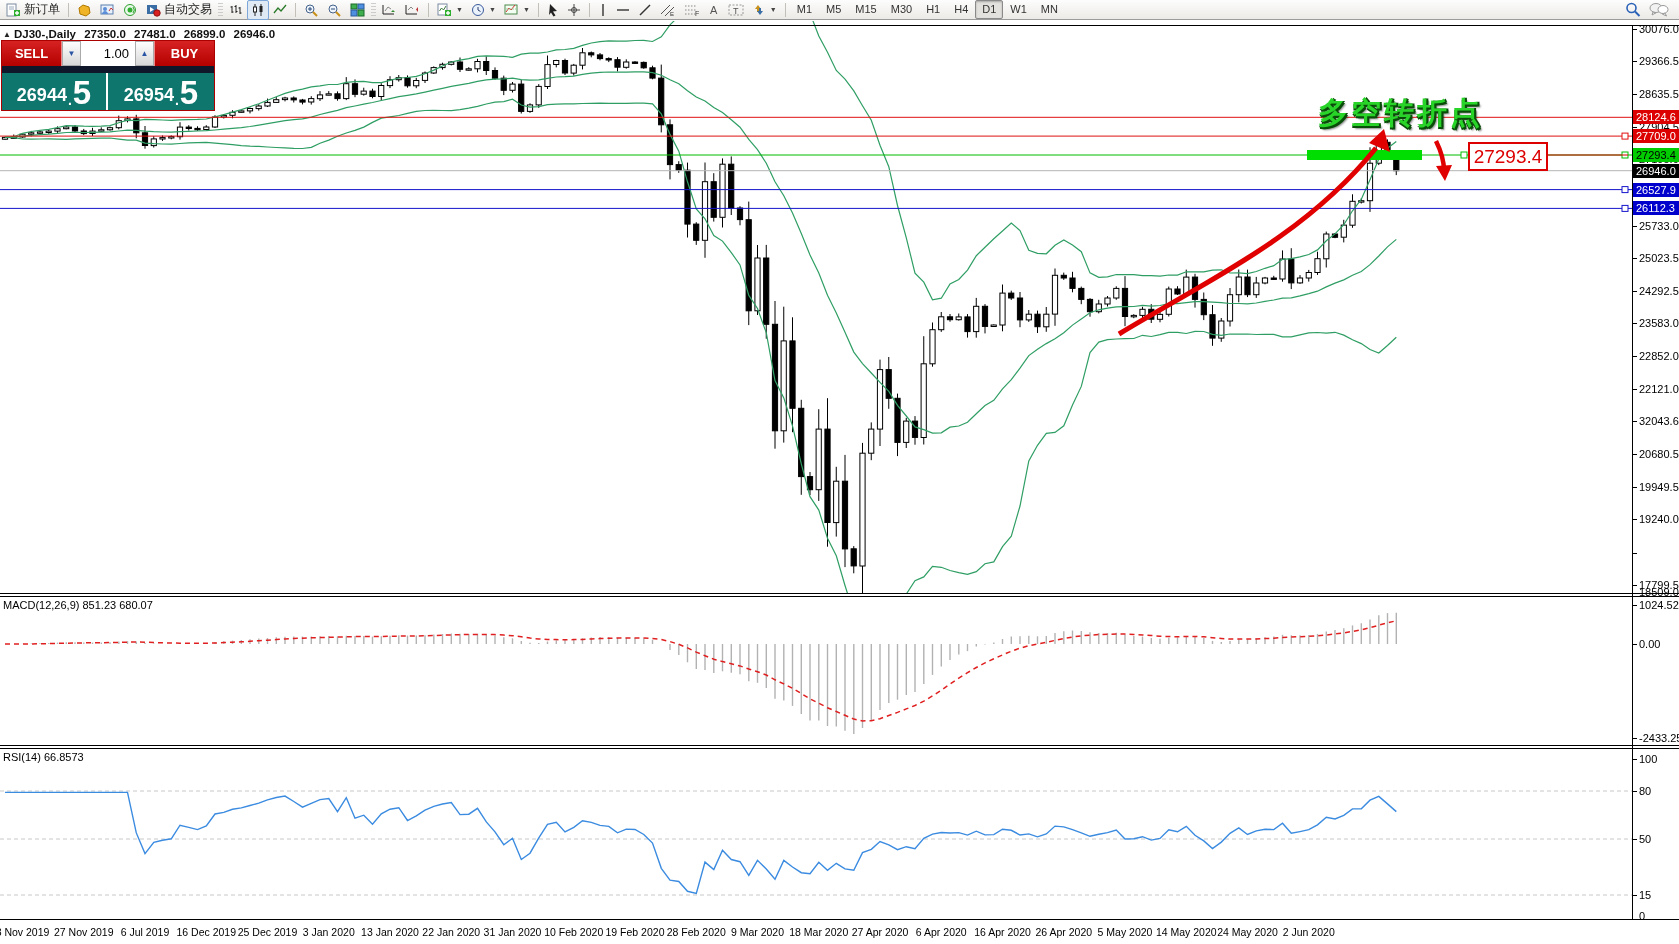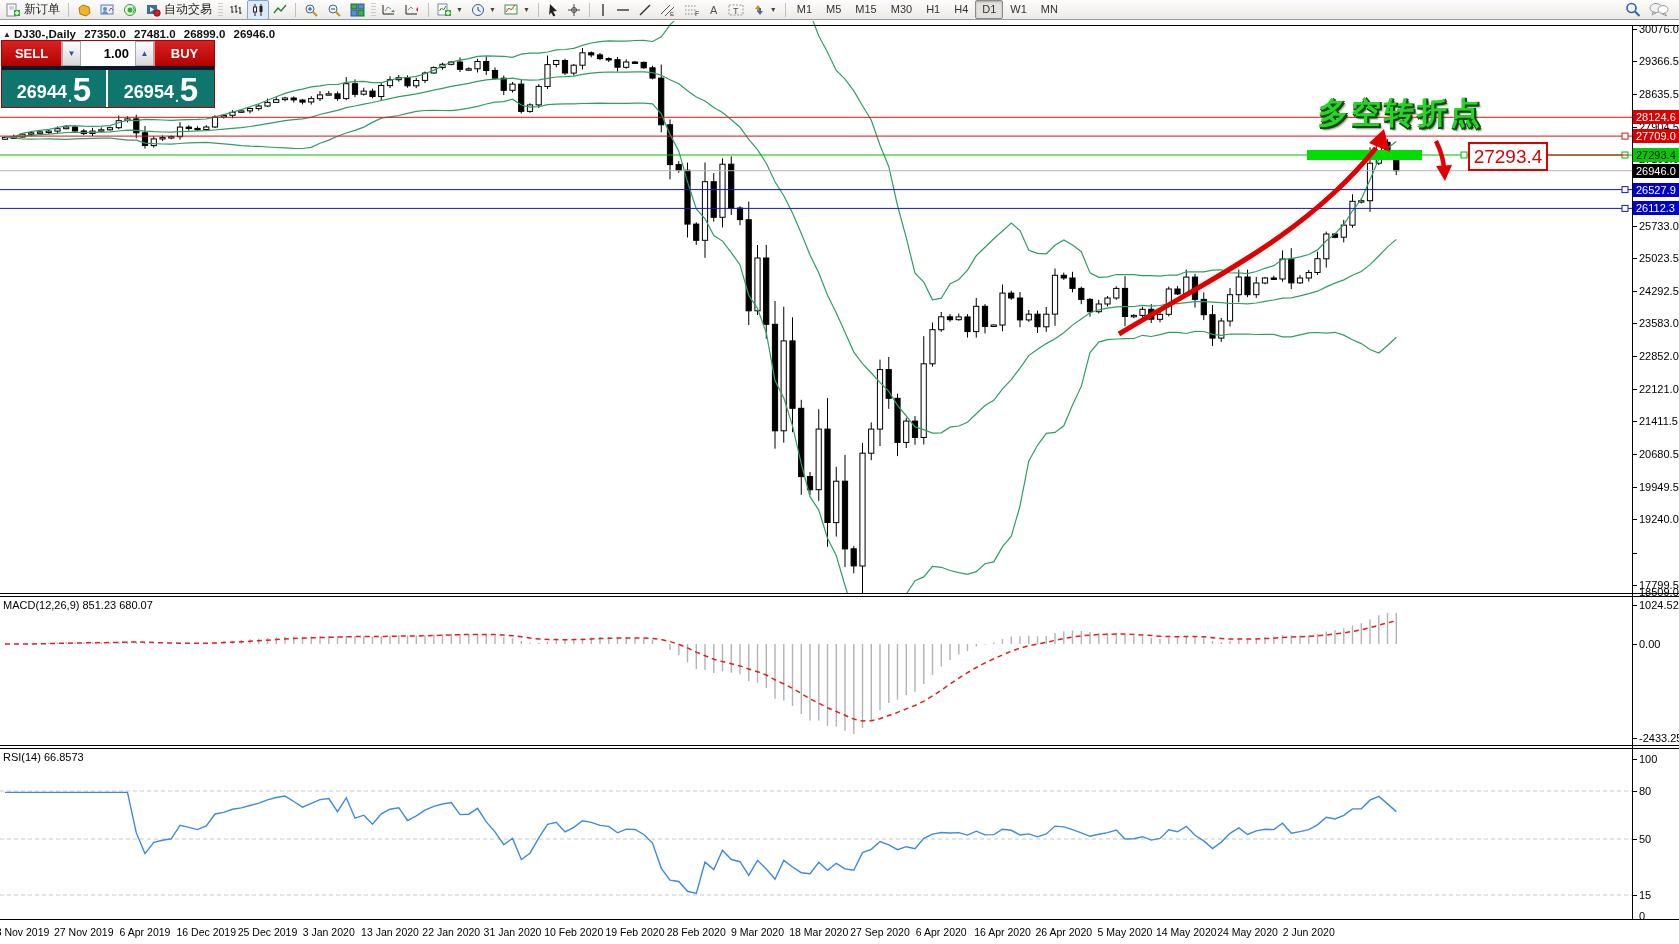--- a/index.html
+++ b/index.html
@@ -31,22 +31,22 @@
   #ohlc-header span{margin-right:5px;}
   #chart-arrow{position:absolute;top:9px;left:3px;font-size:8px;color:#222;}
   #trade-panel{position:absolute;top:19px;left:1px;width:212px;background:#0f766e;border:1px solid #a00;}
   #tp-row1{display:flex;height:25px;}
   .tp-btn{width:60px;color:#fff;font-weight:bold;font-size:13px;display:flex;align-items:center;justify-content:center;
      background:linear-gradient(#d62222,#b50000);border-right:1px solid #e88;box-sizing:border-box;}
   #tp-buy{border-right:none;border-left:1px solid #e88;}
   #tp-vol{flex:1;background:#fff;display:flex;align-items:stretch;}
   .spin{width:17px;background:linear-gradient(#fefefe,#d8d8d8);border:1px solid #aaa;color:#2a55a5;font-size:8px;
      display:flex;align-items:center;justify-content:center;}
-  #tp-vol-val{flex:1;display:flex;align-items:center;justify-content:flex-end;padding-right:6px;font-size:13px;font-weight:bold;color:#000;}
-  #tp-row2{display:flex;height:37px;border-top:4px solid #0f172a;}
+  #tp-vol-val{flex:1;display:flex;align-items:center;justify-content:flex-end;padding-right:6px;font-size:13px;font-weight:normal;color:#000;}
+  #tp-row2{display:flex;height:37px;border-top:7px solid #0f172a;}
   .tp-price{width:50%;display:flex;align-items:flex-end;justify-content:center;color:#fff;padding-bottom:2px;box-sizing:border-box;}
   .tp-price:first-child{border-right:2px solid #fff;}
   .tp-int{font-size:18px;font-weight:bold;line-height:26px;}
   .tp-dot{font-size:14px;font-weight:bold;margin:0 1px;}
   .tp-big{font-size:33px;font-weight:bold;line-height:30px;}
   #annotation-text{position:absolute;top:72px;left:1318px;font-size:30px;font-weight:bold;letter-spacing:3px;
      color:#28d428;text-shadow:2px 0 0 #0a4d0a,0 2px 0 #0a4d0a,2px 2px 0 #0a4d0a,3px 3px 2px rgba(0,0,0,.45);white-space:nowrap;}
   #price-tag-box{position:absolute;top:121px;left:1468px;width:76px;height:25px;border:2px solid #dd0000;background:#fff;
      color:#dd0000;font-size:19px;display:flex;align-items:center;justify-content:center;}
   .ind-label{position:absolute;left:3px;font-size:11px;color:#000;}
@@ -804,21 +804,21 @@
         <div class="axis-label" style="top: 230.703px;">25023.5</div>
         <div class="axis-dash" style="top: 269.792px;"></div>
         <div class="axis-label" style="top: 263.792px;">24292.5</div>
         <div class="axis-dash" style="top: 301.908px;"></div>
         <div class="axis-label" style="top: 295.908px;">23583.0</div>
         <div class="axis-dash" style="top: 334.997px;"></div>
         <div class="axis-label" style="top: 328.997px;">22852.0</div>
         <div class="axis-dash" style="top: 368.086px;"></div>
         <div class="axis-label" style="top: 362.086px;">22121.0</div>
         <div class="axis-dash" style="top: 400.202px;"></div>
-        <div class="axis-label" style="top: 394.202px;">21411.5</div>
+        <div class="axis-label" style="top: 394.202px;">32043.6</div>
         <div class="axis-dash" style="top: 433.291px;"></div>
         <div class="axis-label" style="top: 427.291px;">20680.5</div>
         <div class="axis-dash" style="top: 466.38px;"></div>
         <div class="axis-label" style="top: 460.38px;">19949.5</div>
         <div class="axis-dash" style="top: 498.495px;"></div>
         <div class="axis-label" style="top: 492.495px;">19240.0</div>
         <div class="axis-dash" style="top: 531.584px;"></div>
         <div class="axis-label" style="top: 525.584px; margin-top: 39px;">18509.0</div>
         <div class="axis-dash" style="top: 563.7px;"></div>
         <div class="axis-label" style="top: 557.7px;">17799.5</div>
@@ -885,33 +885,33 @@
 
     <div id="annotation-text">多空转折点</div>
     <div id="price-tag-box">27293.4</div>
 
     <div class="ind-label" style="top:578px">MACD(12,26,9) 851.23 680.07</div>
     <div class="ind-label" style="top:730px">RSI(14) 66.8573</div>
 
     <div id="date-axis">
         <span class="date-label" style="left: 22.5px;">8 Nov 2019</span>
         <span class="date-label" style="left: 83.75px;">27 Nov 2019</span>
-        <span class="date-label" style="left: 145px;">6 Apr 2019</span>
+        <span class="date-label" style="left: 145px;">6 Jul 2019</span>
         <span class="date-label" style="left: 206.25px;">16 Dec 2019</span>
         <span class="date-label" style="left: 267.5px;">25 Dec 2019</span>
         <span class="date-label" style="left: 328.75px;">3 Jan 2020</span>
         <span class="date-label" style="left: 390px;">13 Jan 2020</span>
         <span class="date-label" style="left: 451.25px;">22 Jan 2020</span>
         <span class="date-label" style="left: 512.5px;">31 Jan 2020</span>
         <span class="date-label" style="left: 573.75px;">10 Feb 2020</span>
         <span class="date-label" style="left: 635px;">19 Feb 2020</span>
         <span class="date-label" style="left: 696.25px;">28 Feb 2020</span>
         <span class="date-label" style="left: 757.5px;">9 Mar 2020</span>
         <span class="date-label" style="left: 818.75px;">18 Mar 2020</span>
-        <span class="date-label" style="left: 880px;">27 Sep 2020</span>
+        <span class="date-label" style="left: 880px;">27 Apr 2020</span>
         <span class="date-label" style="left: 941.25px;">6 Apr 2020</span>
         <span class="date-label" style="left: 1002.5px;">16 Apr 2020</span>
         <span class="date-label" style="left: 1063.75px;">26 Apr 2020</span>
         <span class="date-label" style="left: 1125px;">5 May 2020</span>
         <span class="date-label" style="left: 1186.25px;">14 May 2020</span>
         <span class="date-label" style="left: 1247.5px;">24 May 2020</span>
         <span class="date-label" style="left: 1308.75px;">2 Jun 2020</span>
       </div>
   </div>
 </div>

